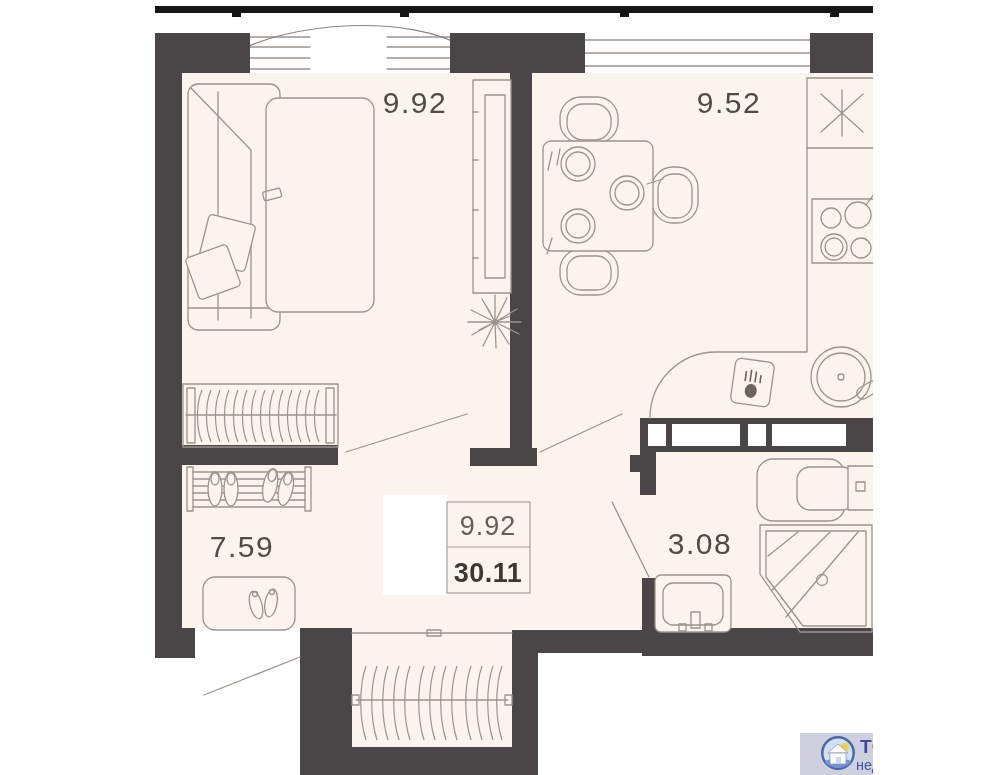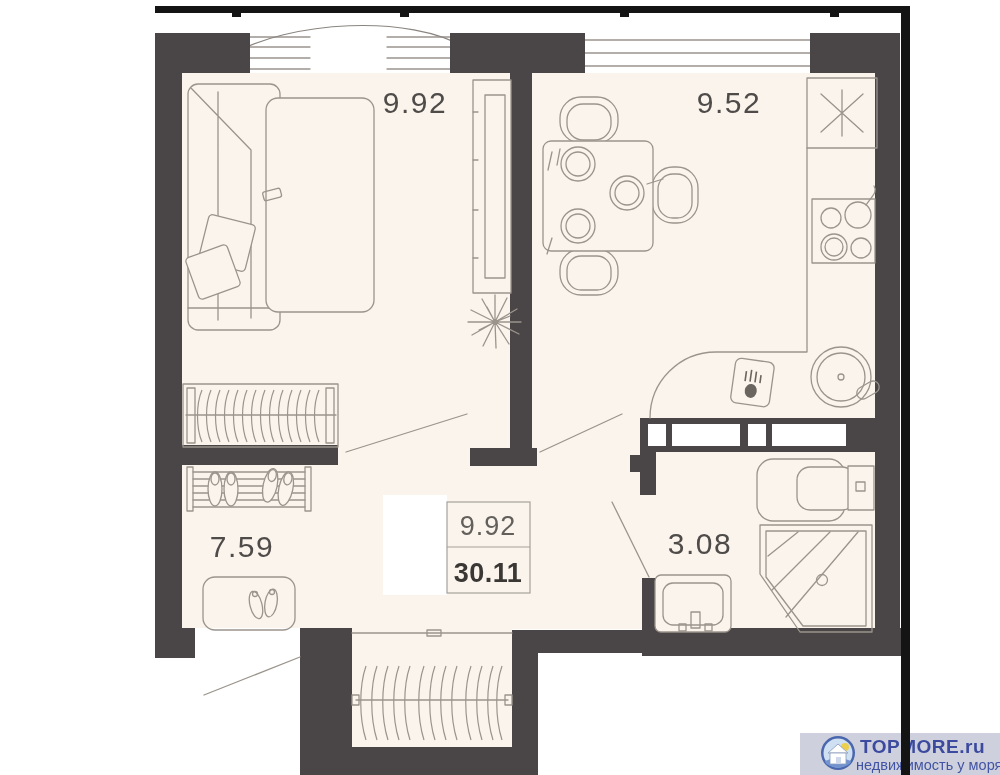--- a/index.html
+++ b/index.html
@@ -1,16 +1,16 @@
 <!DOCTYPE html>
 <html style="--wall: #4a4546; --frame: #141414; --floor: #faf4ec; --line: #9b948d; --label: #4f4b49; --tborder: #a5a09a; --brand: #3b4a9e; --tagline: #4153a3; --barbg: #ced1dd; --ring: #4a66ad; --sky: #cfe0f2; --sun: #edcf4e;"><head>
 <meta charset="utf-8">
 <style>
   html,body{margin:0;padding:0;background:#fff;}
-  .stage{position:relative;width:1000px;height:775px;background:#fff;overflow:hidden;
+  .stage{position:relative;width:873px;height:775px;background:#fff;overflow:hidden;
          font-family:"Liberation Sans",sans-serif;}
   svg{display:block}
   .wall{fill:var(--wall);}
   .frame{fill:var(--frame);}
   .floor{fill:var(--floor);}
   .white{fill:#ffffff;}
   .ln{fill:none;stroke:var(--line);stroke-width:1.3;stroke-linecap:round;stroke-linejoin:round;}
   .lnf{fill:var(--floor);stroke:var(--line);stroke-width:1.3;stroke-linejoin:round;}
   .num{font-family:"Liberation Sans",sans-serif;font-size:30px;fill:var(--label);letter-spacing:1.5px;}
   .t1{font-family:"Liberation Sans",sans-serif;font-size:27px;fill:#63605c;letter-spacing:1px;}

